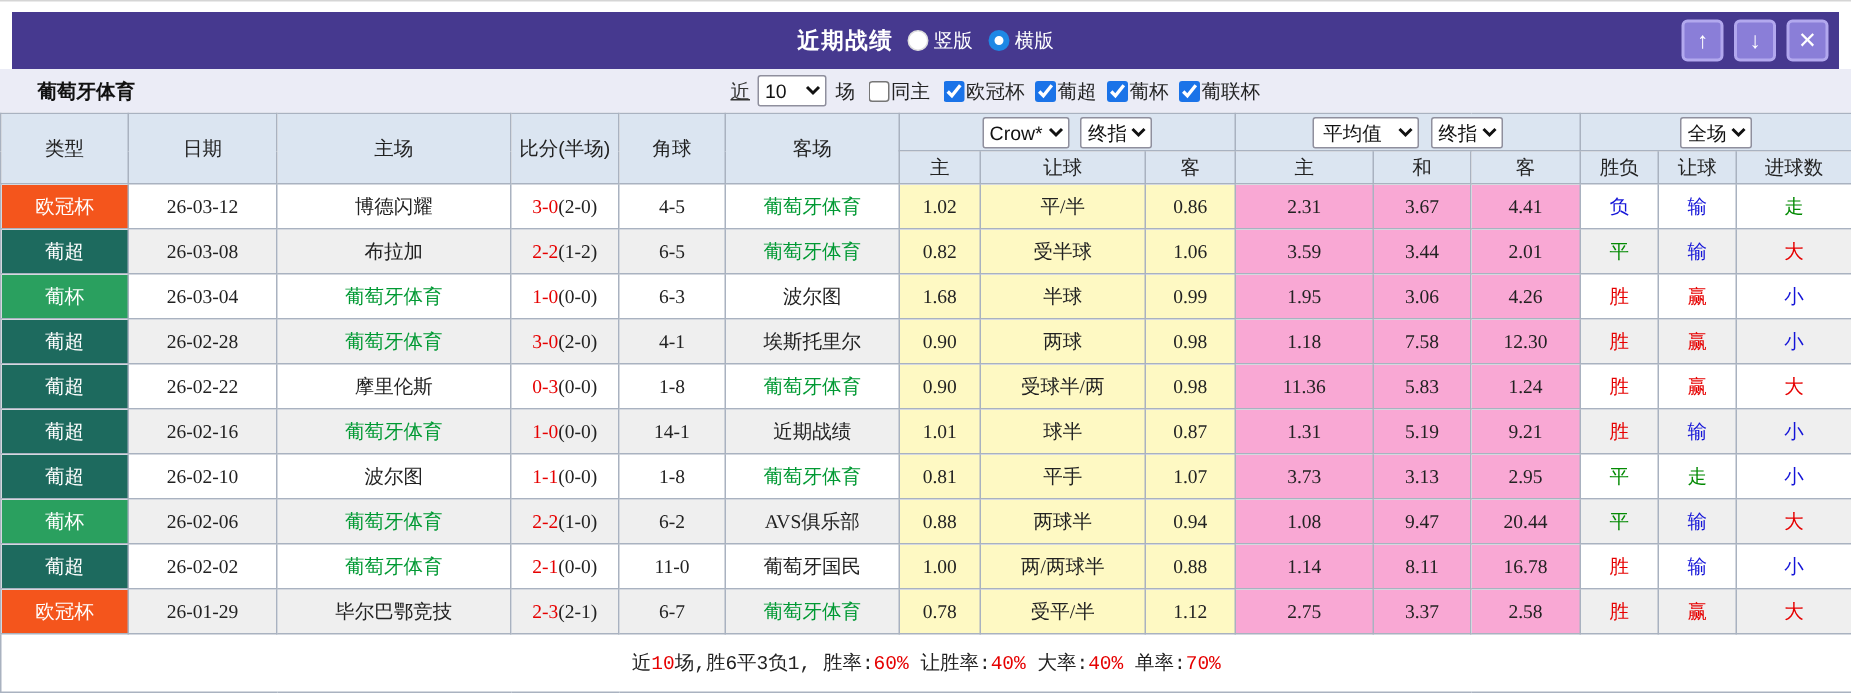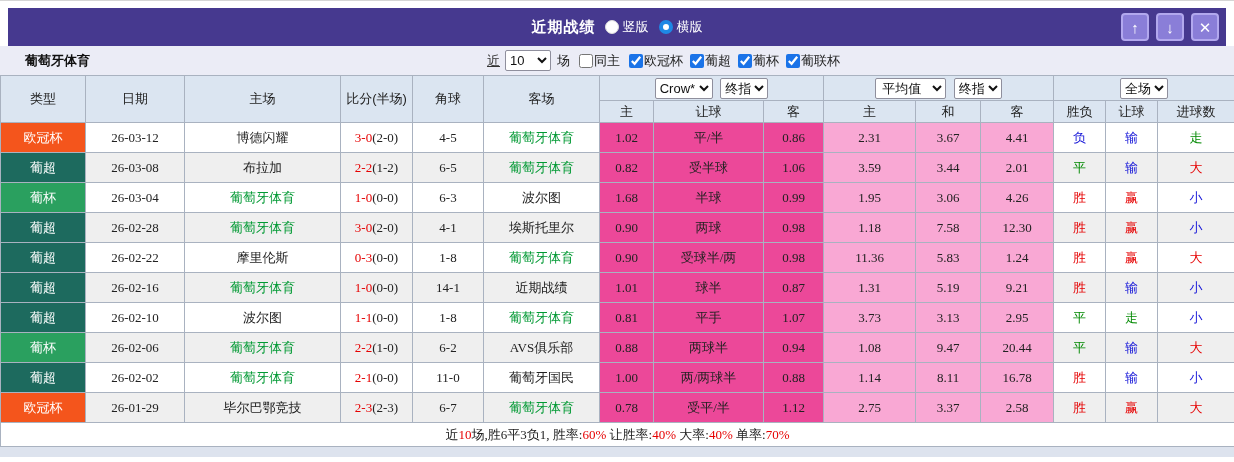--- a/index.html
+++ b/index.html
@@ -34,29 +34,29 @@
   .results-table { width:1234px; border-collapse:collapse; table-layout:fixed; font-size:13px;
                    font-family:"Liberation Serif","DejaVu Serif",serif; color:#222; }
   th, td { border:1px solid #a9b2c0; text-align:center; white-space:nowrap; overflow:hidden; padding:0; }
   thead th { background:#dbe5f1; font-weight:400; font-family:"Liberation Sans","DejaVu Sans",sans-serif; font-size:13px; }
   tr.h1 th { height:25px; }
   tr.h2 th { height:22px; }
   .sel-cell select { margin:0 2px; }
   .sel-pad { padding:0 8px 0 2px; }
   tbody td { height:30px; background:#fff; }
   td.type { color:#fff; font-family:"Liberation Sans","DejaVu Sans",sans-serif; }
-  td.cream { background:#ec4899; }
+  td.cream { background:#fef9c3; }
   td.blu { background:#f9a8d4; }
   tr.alt td:not(.cream):not(.blu):not(.type) { background:#efefef;text-align:center; }
   .team { color:#009933; }
   .red { color:#e60000; }
   .blue { color:#1414d8; }
   .green { color:#038a03; }
   .half { color:#222; }
-  tfoot td { height:24px; background:#fff; font-family:Liberation Serif, serif; color:#222;text-align:center; }
+  tfoot td { height:39px; background:#fff; font-family:Liberation Mono, monospace; color:#222;text-align:center; }
   .bottom-strip { height:10px; background:#dde3ee; }
 </style>
 </head>
 <body>
 
 <div class="top-strip"></div>
 
 <div class="titlebar">
   <div class="tb-center">
     <span class="tb-title">近期战绩</span>
@@ -318,21 +318,21 @@
     <td class="blu">8.11</td>
     <td class="blu">16.78</td>
     <td class="red">胜</td>
     <td class="blue">输</td>
     <td class="blue">小</td>
   </tr>
       <tr class="alt">
     <td class="type" style="background: rgb(244, 85, 28);">欧冠杯</td>
     <td>26-01-29</td>
     <td>毕尔巴鄂竞技</td>
-    <td><span class="red">2-3</span><span class="half">(2-3)</span></td>
+    <td><span class="red">2-3</span><span class="half">(2-1)</span></td>
     <td>6-7</td>
     <td class="team">葡萄牙体育</td>
     <td class="cream">0.78</td>
     <td class="cream">受平/半</td>
     <td class="cream">1.12</td>
     <td class="blu">2.75</td>
     <td class="blu">3.37</td>
     <td class="blu">2.58</td>
     <td class="red">胜</td>
     <td class="red">赢</td>

